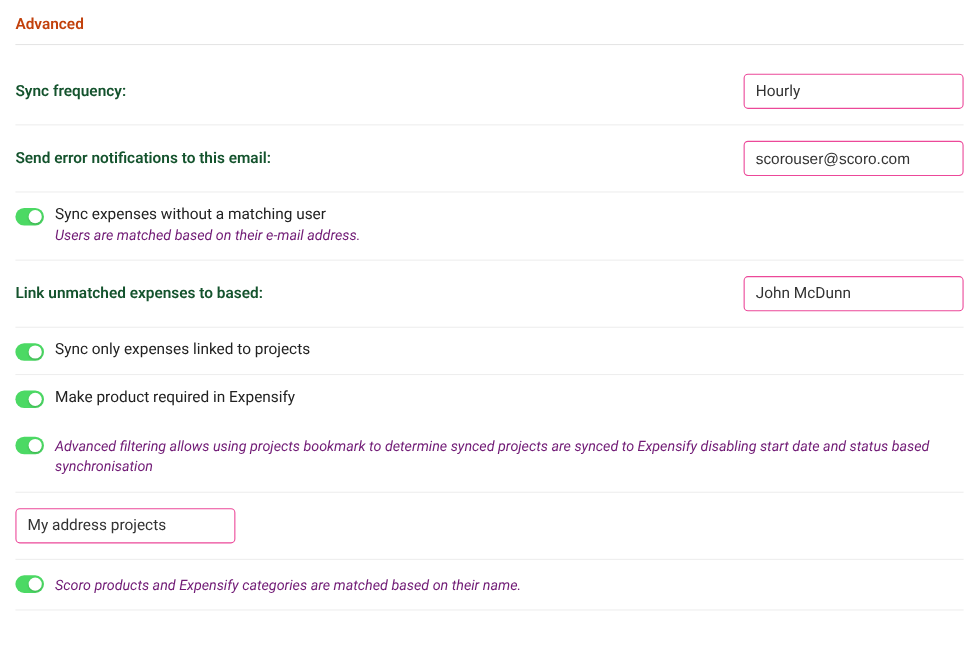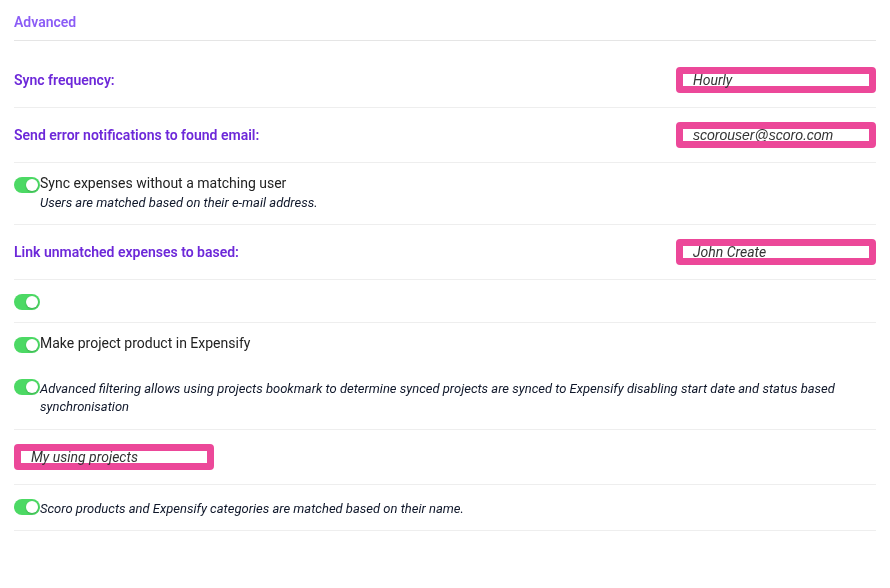--- a/index.html
+++ b/index.html
@@ -9,63 +9,63 @@
     }
     body {
       font-family: -apple-system, BlinkMacSystemFont, "Segoe UI", Roboto, Helvetica, Arial, sans-serif;
       font-size: 14px;
       color: #333;
       background: #fff;
       width: 890px;
       padding: 14px 14px 20px 14px;
     }
     .section-title {
-      color: #8b5cf6;
+      color: #c2410c;
       font-weight: 600;
       font-size: 14px;
       padding-bottom: 10px;
       border-bottom: 1px solid #e5e5e5;
       margin-bottom: 12px;
     }
     .row {
       display: flex;
       align-items: center;
       justify-content: space-between;
       padding: 14px 0;
       border-bottom: 1px solid #eee;
     }
     .row-label {
       font-weight: 600;
-      color: #6d28d9;
+      color: #14532d;
     }
     .input-wrap {
       width: 200px;
     }
     .input-wrap input,
     .input-wrap .select-like {
       width: 100%;
-      height: 18px;
-      border: 7px solid #ec4899;
+      height: 32px;
+      border: 1px solid #ec4899;
       border-radius: 4px;
       padding: 6px 10px;
       font-size: 14px;
       color: #333;
       background: #fff;
-      font-style: italic;
     }
     .select-like {
       display: flex;
       align-items: center;
       cursor: pointer;
     }
     .toggle-row {
       display: flex;
       align-items: flex-start;
       padding: 12px 0;
       border-bottom: 1px solid #eee;
+      gap: 10px;
     }
     .toggle-row.no-border {
       border-bottom: none;
     }
     .toggle {
       position: relative;
       width: 26px;
       height: 16px;
       background: #4cd964;
       border-radius: 16px;
@@ -86,82 +86,85 @@
     }
     .toggle-text {
       flex: 1;
     }
     .toggle-label {
       font-weight: 400;
       color: #222;
       font-size: 14px;
     }
     .toggle-desc {
-      color: #0f172a;
+      color: #701a75;
       font-style: italic;
       font-size: 13px;
       margin-top: 3px;
       line-height: 1.4;
     }
   </style>
 </head>
 <body>
 
 <div class="section-title">Advanced</div>
 
 <div class="row">
   <div class="row-label">Sync frequency:</div>
   <div class="input-wrap">
     <div class="select-like">Hourly</div>
   </div>
 </div>
 
 <div class="row">
-  <div class="row-label">Send error notifications to found email:</div>
+  <div class="row-label">Send error notifications to this email:</div>
   <div class="input-wrap">
     <input type="text" value="scorouser@scoro.com" style="">
   </div>
 </div>
 
 <div class="toggle-row">
   <div class="toggle"></div>
   <div class="toggle-text">
     <div class="toggle-label">Sync expenses without a matching user</div>
     <div class="toggle-desc">Users are matched based on their e-mail address.</div>
   </div>
 </div>
 
 <div class="row">
   <div class="row-label">Link unmatched expenses to based:</div>
   <div class="input-wrap">
-    <div class="select-like">John Create</div>
+    <div class="select-like">John McDunn</div>
   </div>
 </div>
 
 <div class="toggle-row">
   <div class="toggle"></div>
+  <div class="toggle-text">
+    <div class="toggle-label">Sync only expenses linked to projects</div>
+  </div>
 </div>
 
 <div class="toggle-row no-border">
   <div class="toggle"></div>
   <div class="toggle-text">
-    <div class="toggle-label">Make project product in Expensify</div>
+    <div class="toggle-label">Make product required in Expensify</div>
   </div>
 </div>
 
 <div class="toggle-row">
   <div class="toggle"></div>
   <div class="toggle-text">
     <div class="toggle-desc">Advanced filtering allows using projects bookmark to determine synced projects are synced to Expensify disabling start date and status based synchronisation</div>
   </div>
 </div>
 
 <div class="row">
   <div class="input-wrap">
-    <div class="select-like">My using projects</div>
+    <div class="select-like">My address projects</div>
   </div>
 </div>
 
 <div class="toggle-row">
   <div class="toggle"></div>
   <div class="toggle-text">
     <div class="toggle-desc">Scoro products and Expensify categories are matched based on their name.</div>
   </div>
 </div>
 

